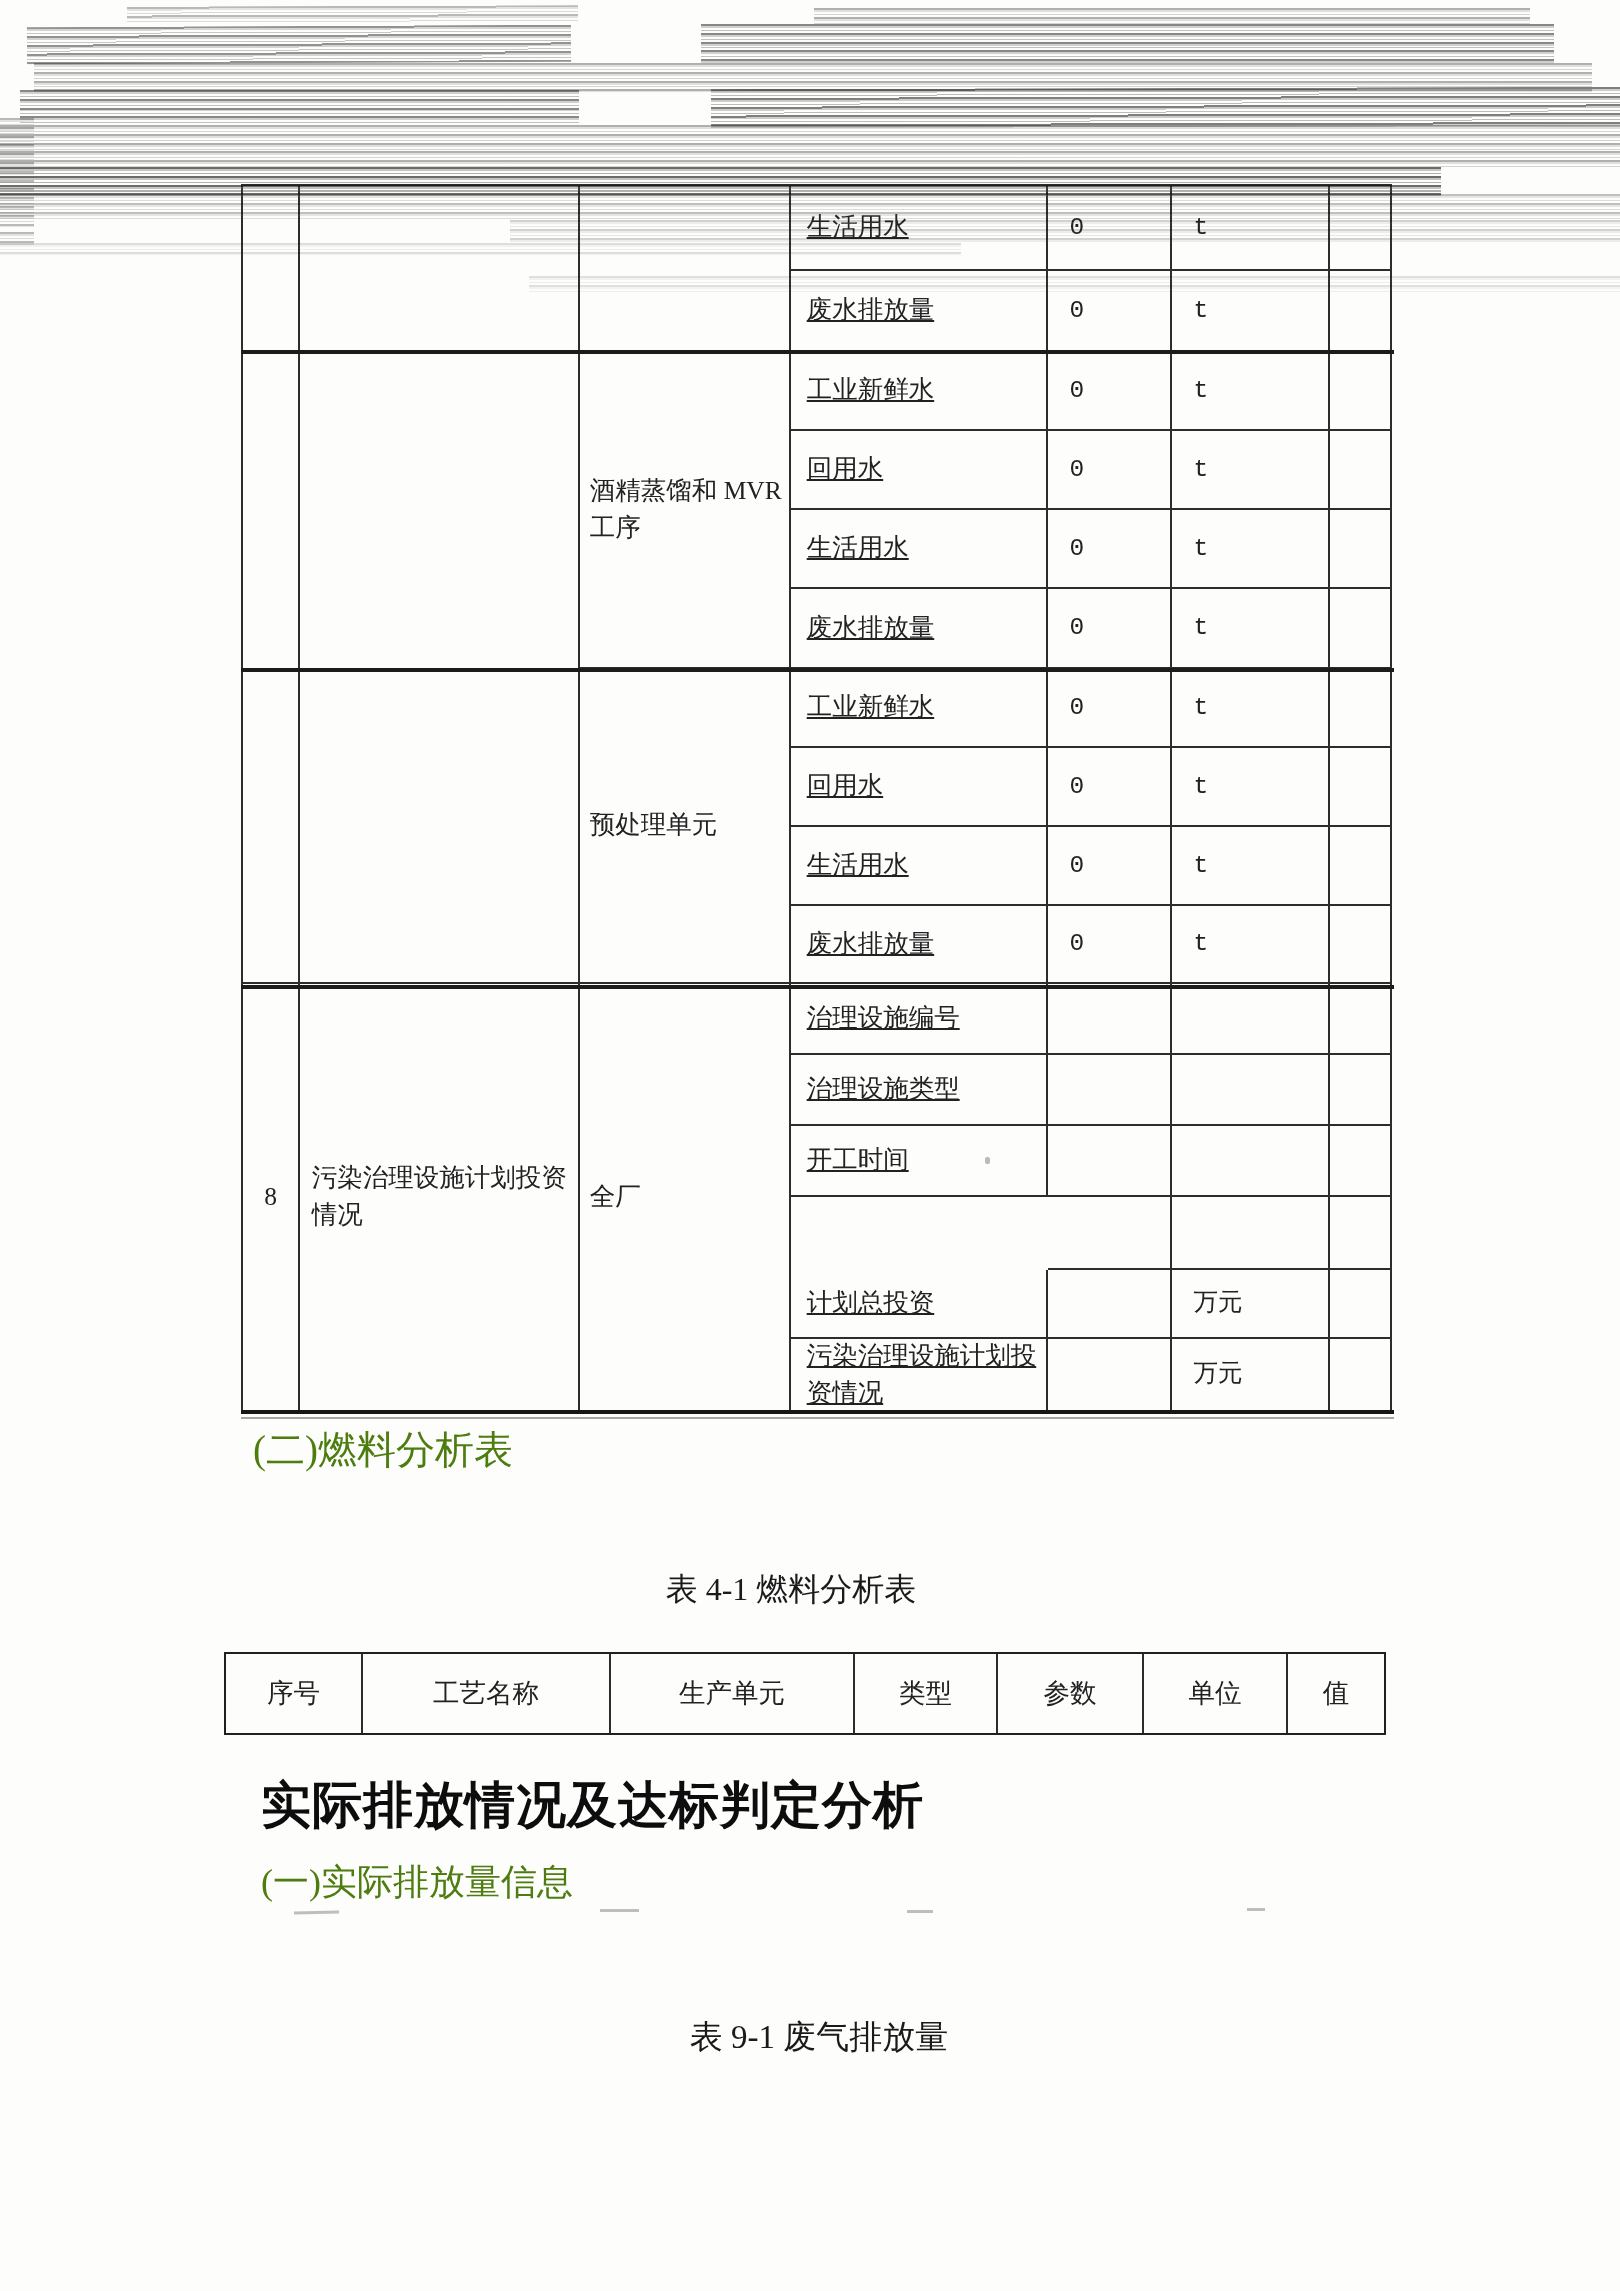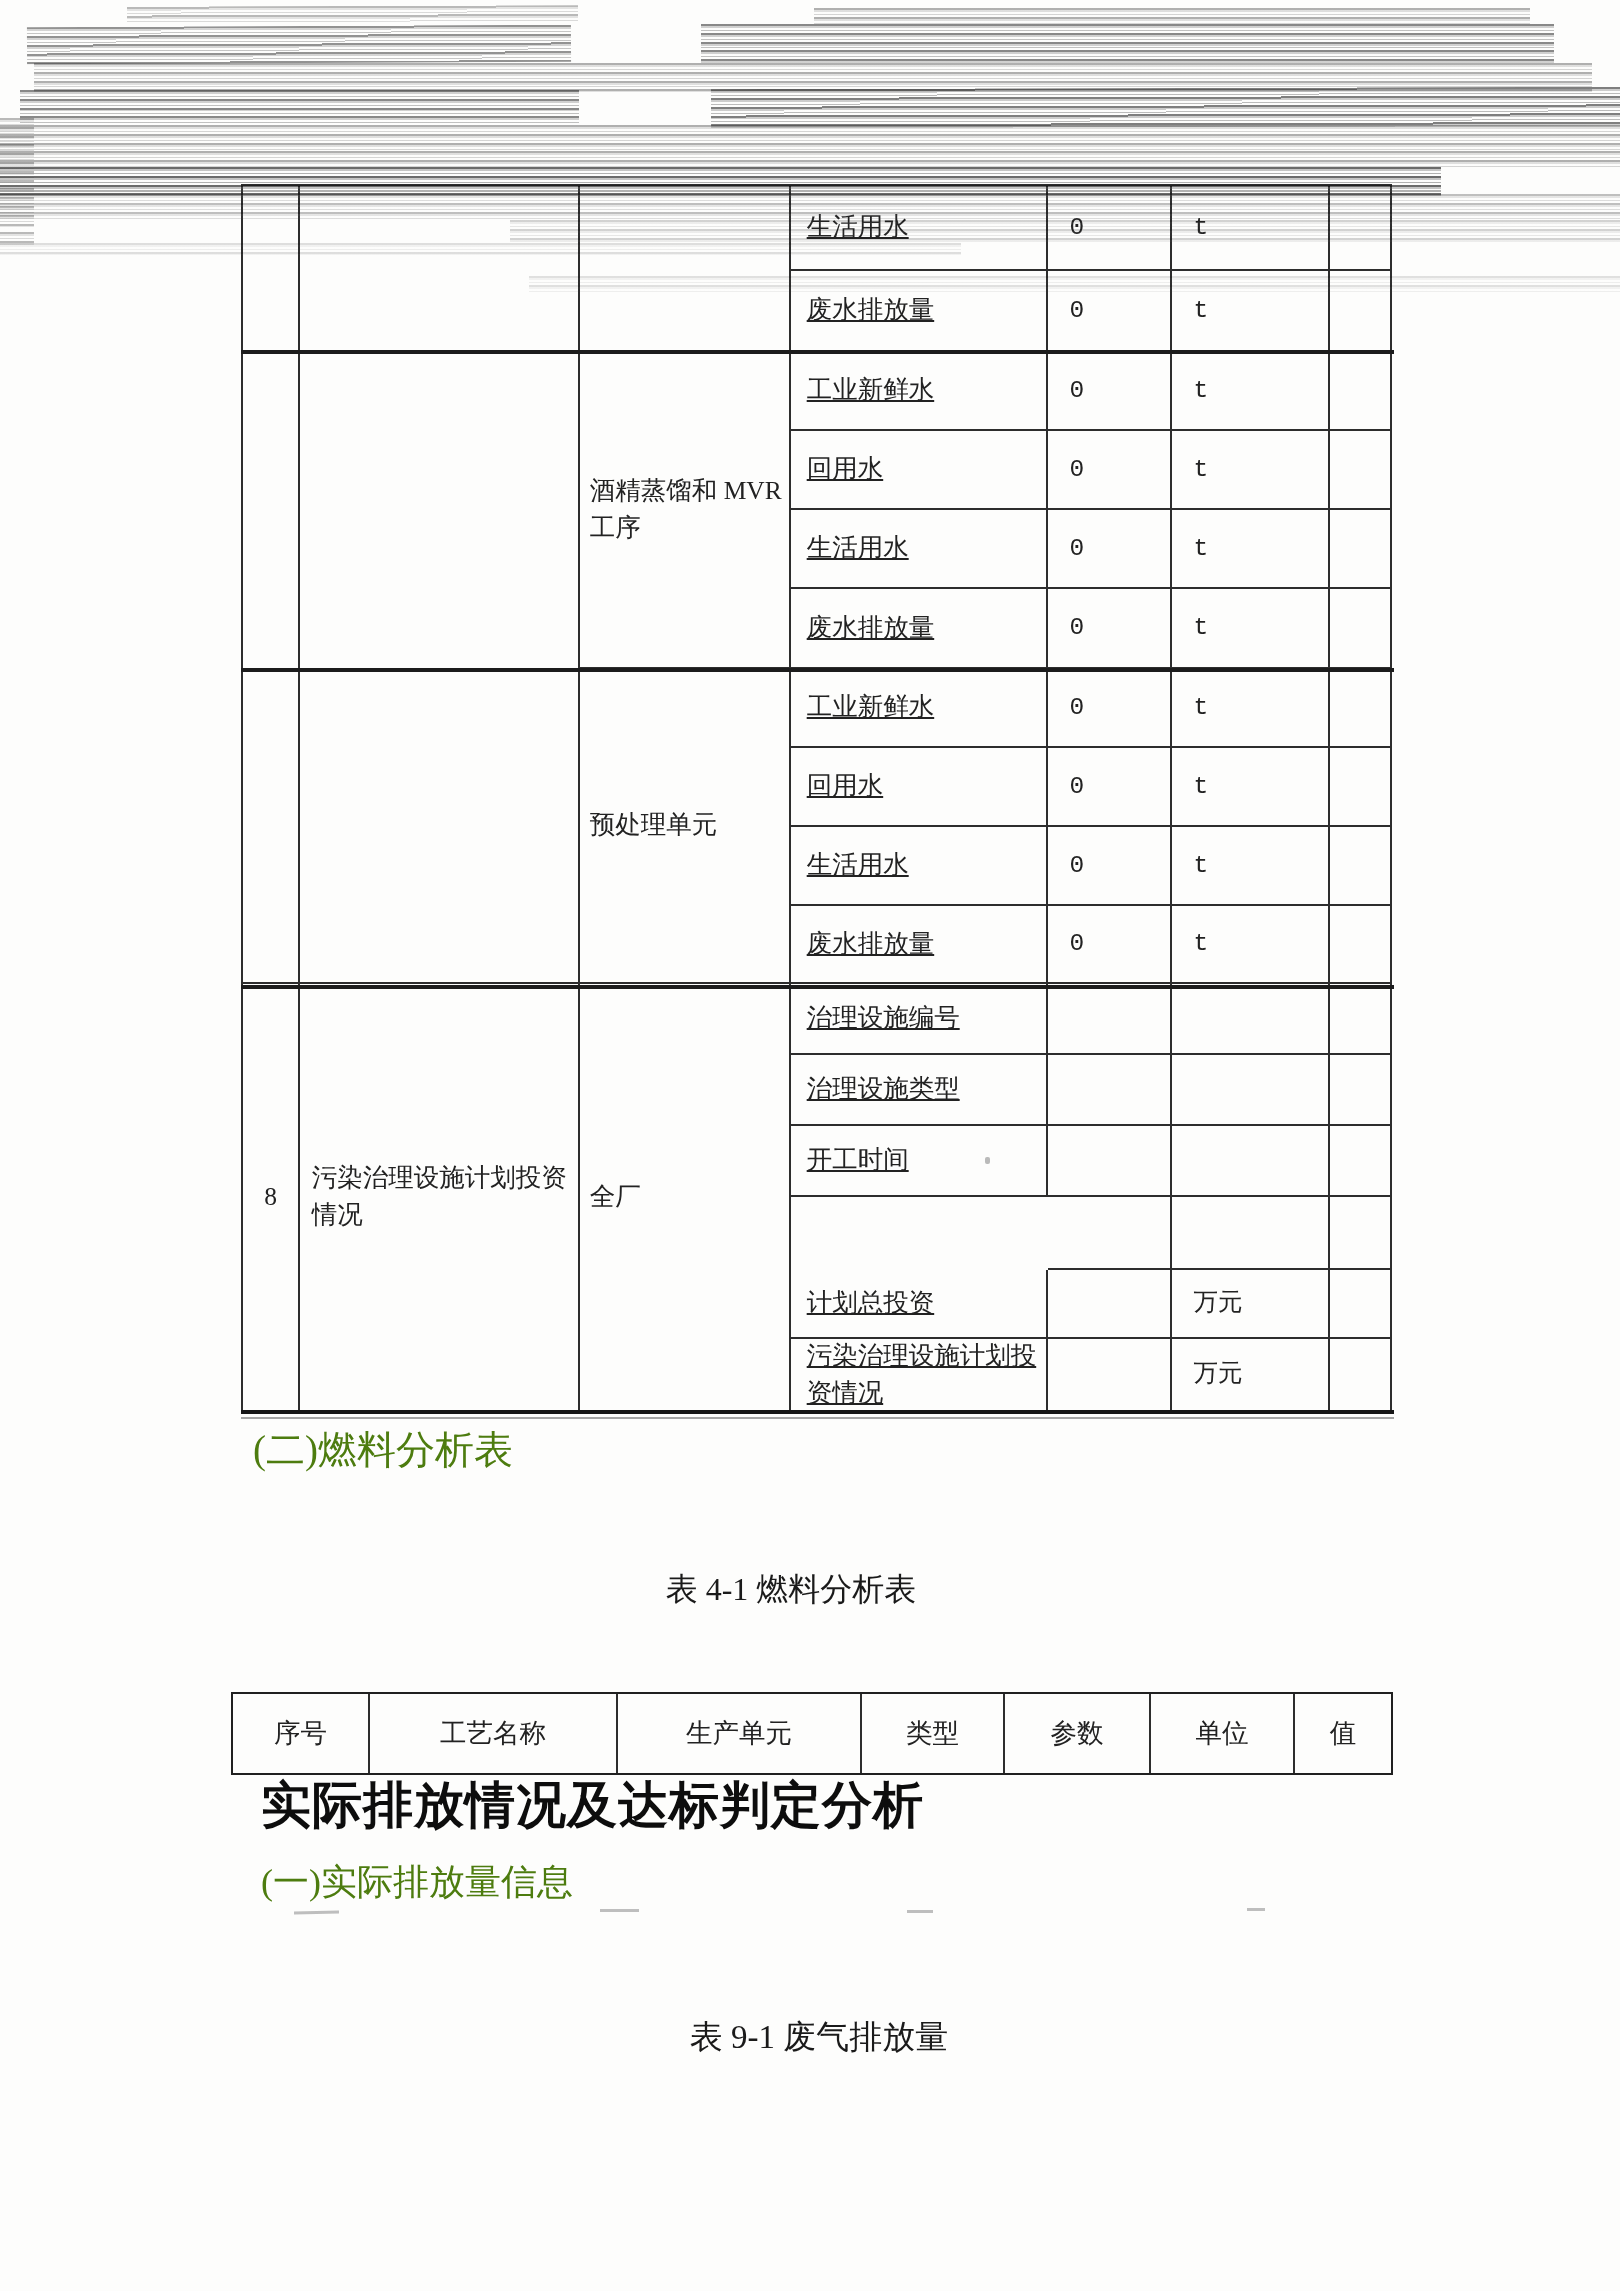--- a/index.html
+++ b/index.html
@@ -17,23 +17,23 @@
   .val{padding-left:21.6px;font-family:"Liberation Mono","Liberation Serif",monospace;font-size:24.5px;}
   .unitc{padding-left:21.6px;font-family:"Liberation Mono","Liberation Serif",monospace;font-size:24.5px;}
   .vlabel{padding:0 5.9px 0 9.8px;}
   .cc{justify-content:center;padding:0;}
   .c2cell{padding:0 7.8px 0 11.8px;}
   
   .secline{position:absolute;left:241px;width:1153px;height:3.9px;background:#1c1c1c;}
   .botline{position:absolute;left:241px;width:1153px;height:3.9px;background:#161616;}
   .botline2{position:absolute;left:241px;width:1153px;height:2px;background:#6a6a6a;opacity:.6;}
   
-  #fuel-table{left:231px;top:1652px;border:2.9px solid #202020;
+  #fuel-table{left:224px;top:1652px;border:2.9px solid #202020;
     grid-template-columns:137px 248px 244px 143px 146px 144px 96px;
-    grid-template-rows:79px;margin-top:40px;}
+    grid-template-rows:79px;}
   #fuel-table .cell{border-bottom:none;font-size:26.5px;}
   #fuel-table .cell:last-child{border-right:none;}
   
   .heading,.caption{position:absolute;white-space:nowrap;}
   .h2sec{left:253px;top:1415px;font-size:39px;color:#4d7c0f;margin-top:8px;}
   .cap21{left:791px;top:1568px;transform:translateX(-50%);font-size:32px;color:#1a1a1a;}
   .main-h{left:261px;top:1772px;font-size:50px;font-weight:bold;color:#0d0d0d;letter-spacing:1px;}
   .h1sec{left:261px;top:1858px;font-size:36px;color:#4d7c0f;}
   .cap31{left:819px;top:2015px;transform:translateX(-50%);font-size:33px;color:#1a1a1a;}
   

